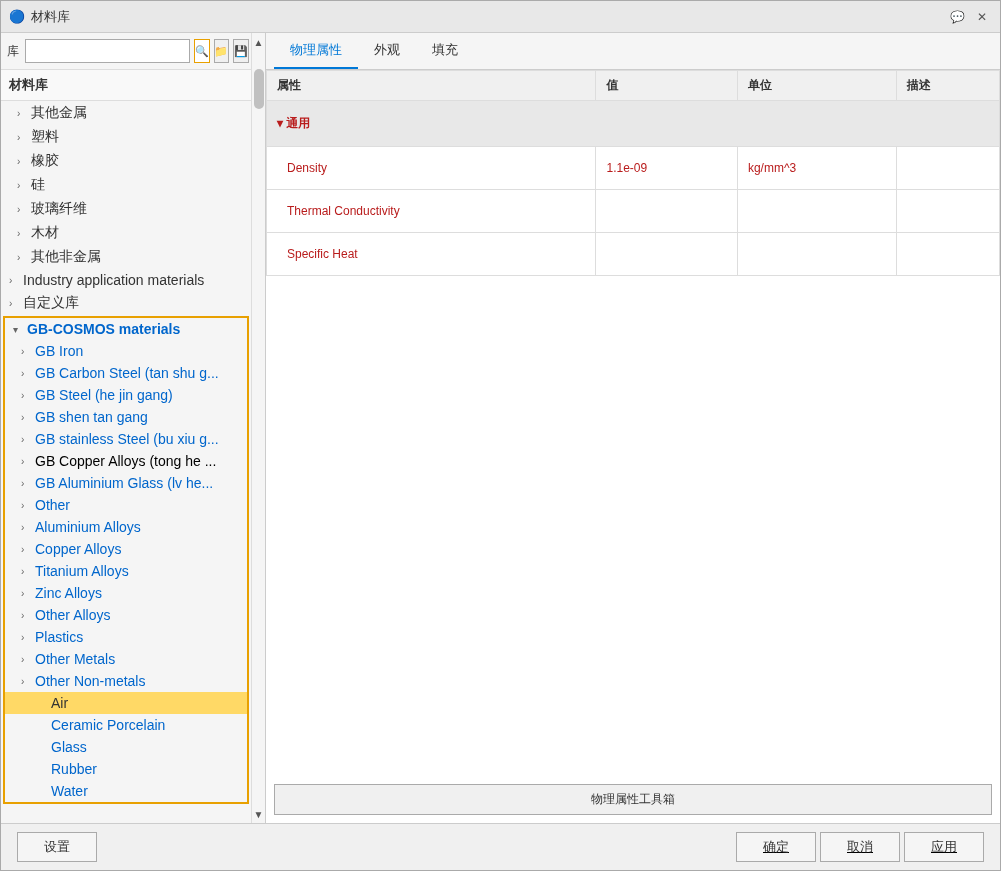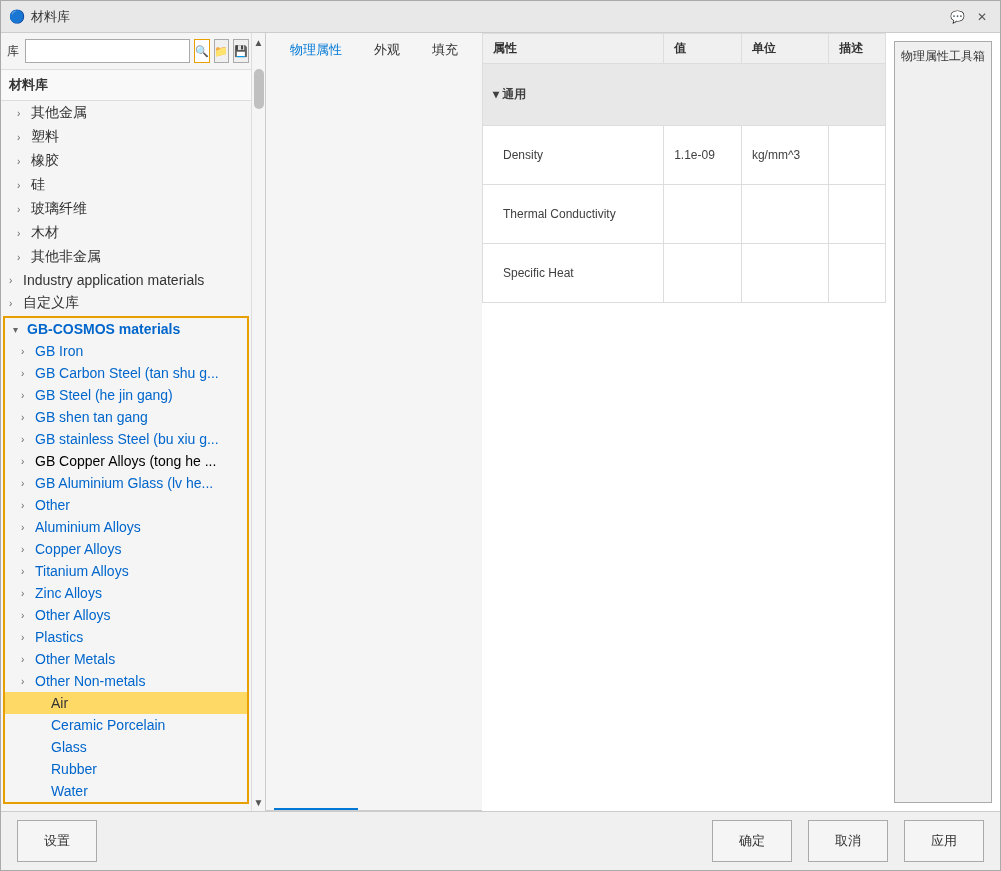--- a/index.html
+++ b/index.html
@@ -17,33 +17,33 @@
     .toolbar-btn { width: 24px; height: 24px; border: 1px solid #aaa; background: #f0f0f0; display: flex; align-items: center; justify-content: center; cursor: pointer; font-size: 11px; color: #333; }
     .toolbar-btn.search-btn { background: #fff; border: 1px solid #e8a000; }
     .tree-header { padding: 6px 8px; font-size: 13px; font-weight: bold; color: #333; border-bottom: 1px solid #ddd; background: #f9f9f9; }
     .tree-container { flex: 1; overflow-y: auto; overflow-x: hidden; }
     .tree-item { display: flex; align-items: center; padding: 3px 8px 3px 8px; cursor: pointer; color: #333; white-space: nowrap; }
     .tree-item.selected { background: #ffd966; }
     .tree-item .arrow { width: 14px; color: #666; font-size: 10px; flex-shrink: 0; }
     .tree-item .label { font-size: 14px; overflow: hidden; text-overflow: ellipsis; }
     .indent-1 { padding-left: 16px; }
     .indent-2 { padding-left: 32px; }
-    .right-panel { flex: 1; display: flex; flex-direction: row; background: #fff; }
+    .right-panel { flex: 1; display: flex; flex-direction: column; background: #fff; }
     .tabs-bar { display: flex; border-bottom: 1px solid #ccc; background: #f5f5f5; padding: 0 8px; }
     .tab { padding: 8px 16px; cursor: pointer; font-size: 13px; color: #333; border-bottom: 2px solid transparent; }
     .tab.active { border-bottom: 2px solid #0078d7; color: #0078d7; }
     .properties-area { flex: 1; overflow-y: auto; padding: 0; }
     .prop-table { width: 100%; border-collapse: collapse; }
     .prop-table th { background: #f0f0f0; border: 1px solid #ddd; padding: 6px 10px; text-align: left; font-size: 12px; color: #333; font-weight: 600; }
-    .prop-table td { border: 1px solid #ddd; padding: 22px 10px; font-size: 12px; color: #404040; }
+    .prop-table td { border: 1px solid #ddd; padding: 14px 10px; font-size: 12px; color: #b91c1c; }
     .prop-group { background: #e8e8e8; font-weight: bold; }
     .prop-link { color: #0066cc; }
     .toolbox-btn { margin: 8px; padding: 6px; border: 1px solid #aaa; background: #f0f0f0; cursor: pointer; text-align: center; font-size: 12px; color: #333; }
     .bottom-bar { display: flex; border-top: 1px solid #ccc; padding: 8px 16px; gap: 16px; background: #f0f0f0; justify-content: space-between; }
-    .bottom-btn { min-width: 80px; padding: 11px 16px; border: 1px solid #aaa; background: #f5f5f5; cursor: pointer; font-size: 13px; text-align: center; color: #333; }
+    .bottom-btn { min-width: 80px; padding: 5px 16px; border: 1px solid #aaa; background: #f5f5f5; cursor: pointer; font-size: 13px; text-align: center; color: #333; }
     .left-with-scroll { display: flex; flex: none; width: 265px; border-right: 1px solid #ccc; }
     .tree-wrap { flex: 1; overflow: hidden; display: flex; flex-direction: column; }
     .vscroll { width: 14px; background: #f5f5f5; border-left: 1px solid #ddd; display: flex; flex-direction: column; align-items: center; padding: 2px 0; }
     .vscroll-thumb { width: 10px; height: 40px; background: #c0c0c0; border-radius: 5px; margin-top: 20px; }
     .vscroll-arrow { width: 14px; height: 14px; display: flex; align-items: center; justify-content: center; font-size: 10px; cursor: pointer; color: #555; }
     .gb-border { border: 2px solid #e8a000; margin: 1px 2px 1px 2px; }
   </style>
 </head>
 <body>
 
@@ -260,20 +260,20 @@
         </table>
       </div>
 
       <div class="toolbox-btn">物理属性工具箱</div>
     </div>
   </div>
 
   <div class="bottom-bar">
     <div style="display:flex; gap:16px; width:100%; justify-content:space-between;">
       <div class="bottom-btn">设置</div>
-      <div style="display:flex; gap:16px;">
+      <div style="display:flex; gap:4px;text-decoration:underline;">
         <div class="bottom-btn">确定</div>
         <div class="bottom-btn">取消</div>
         <div class="bottom-btn">应用</div>
       </div>
     </div>
   </div>
 </div>
 
 </body></html>

